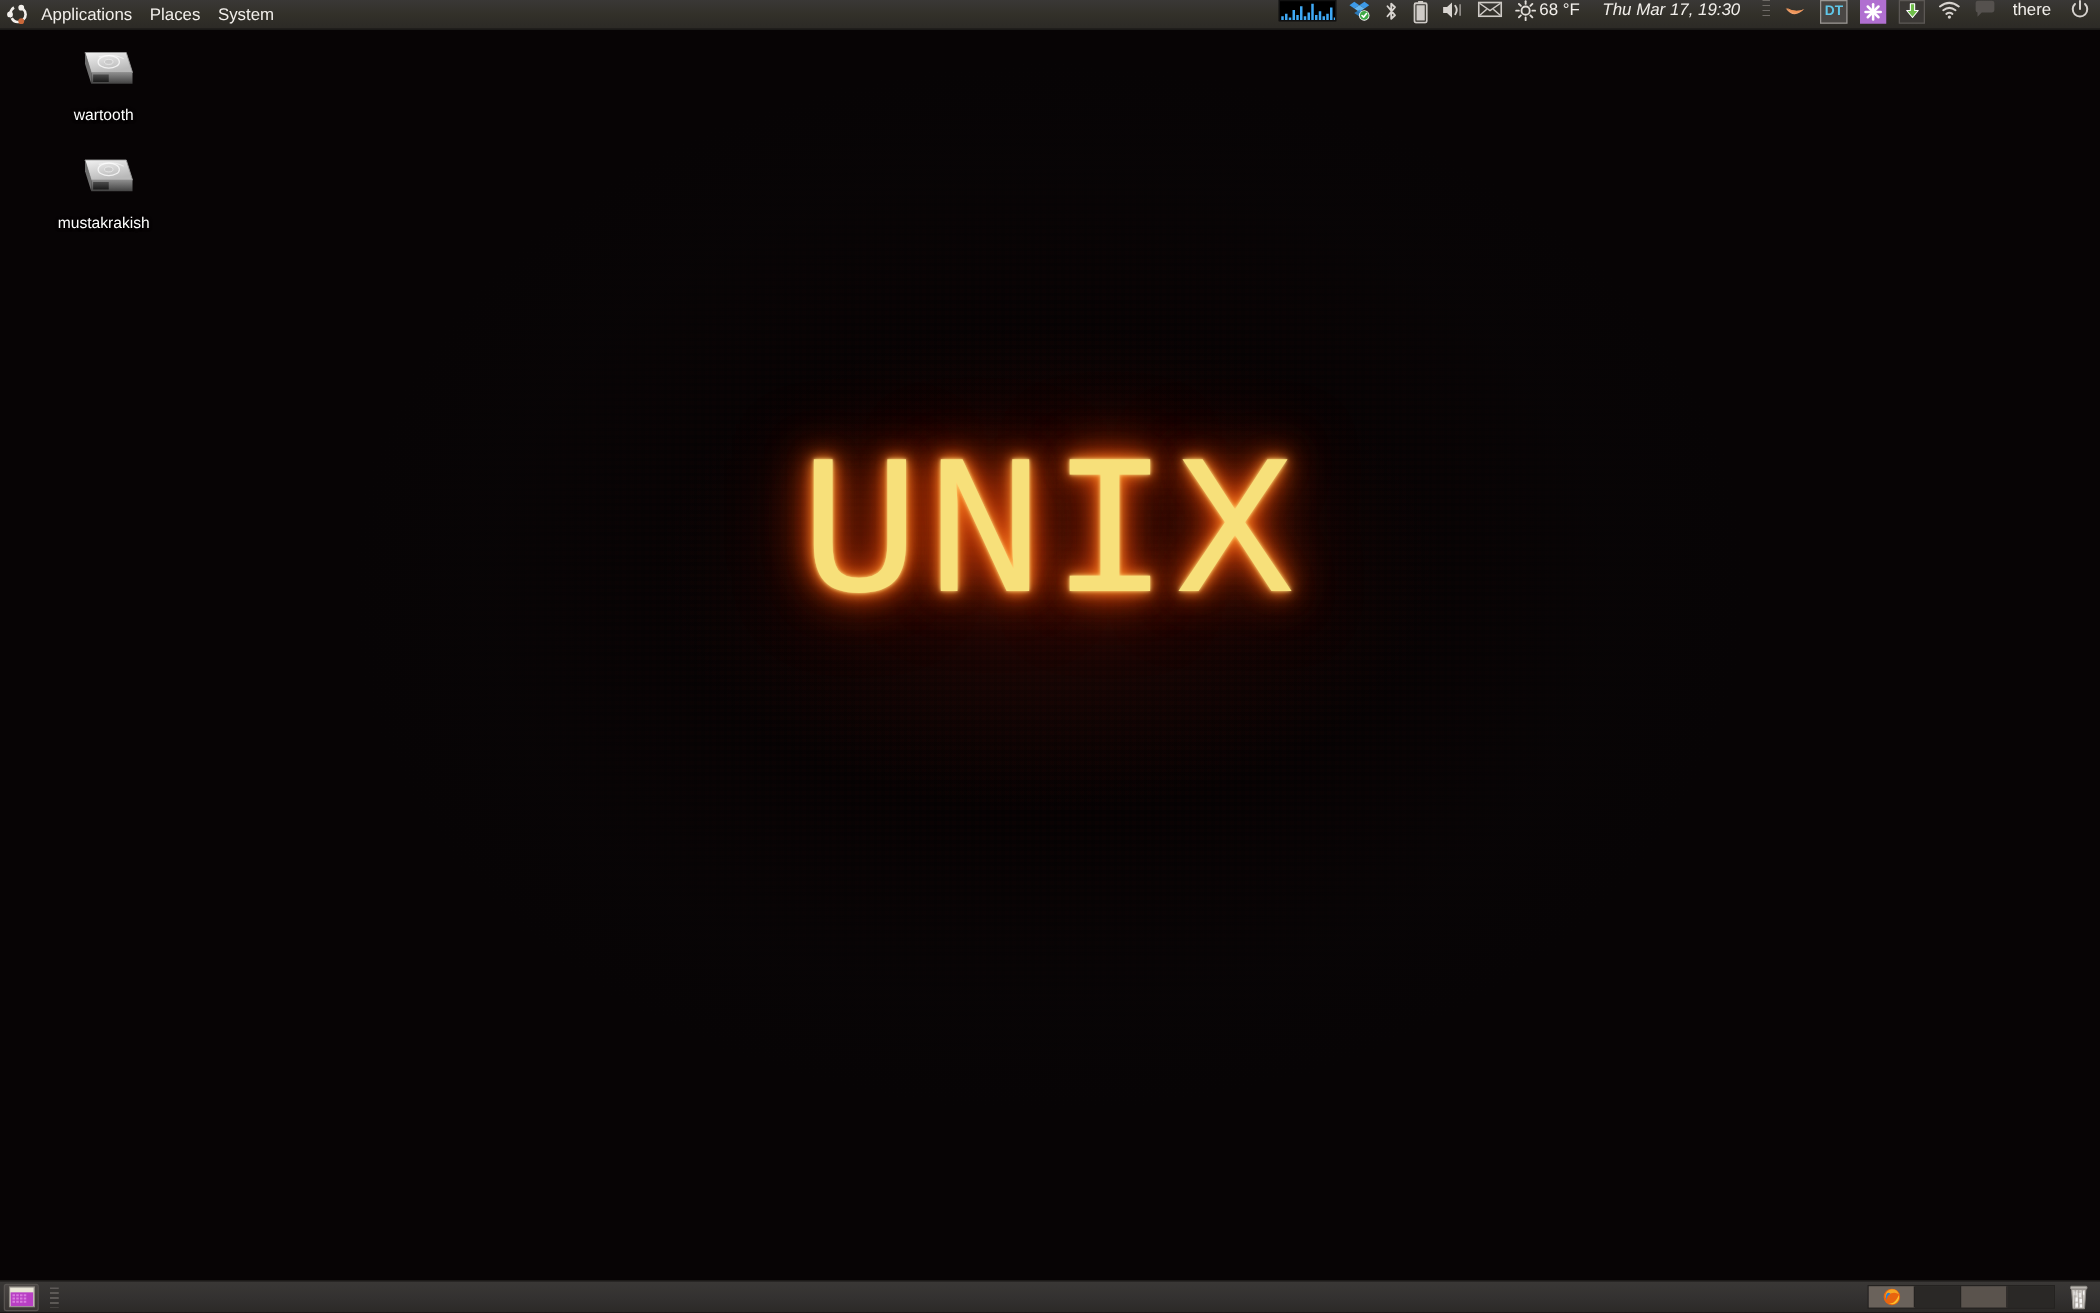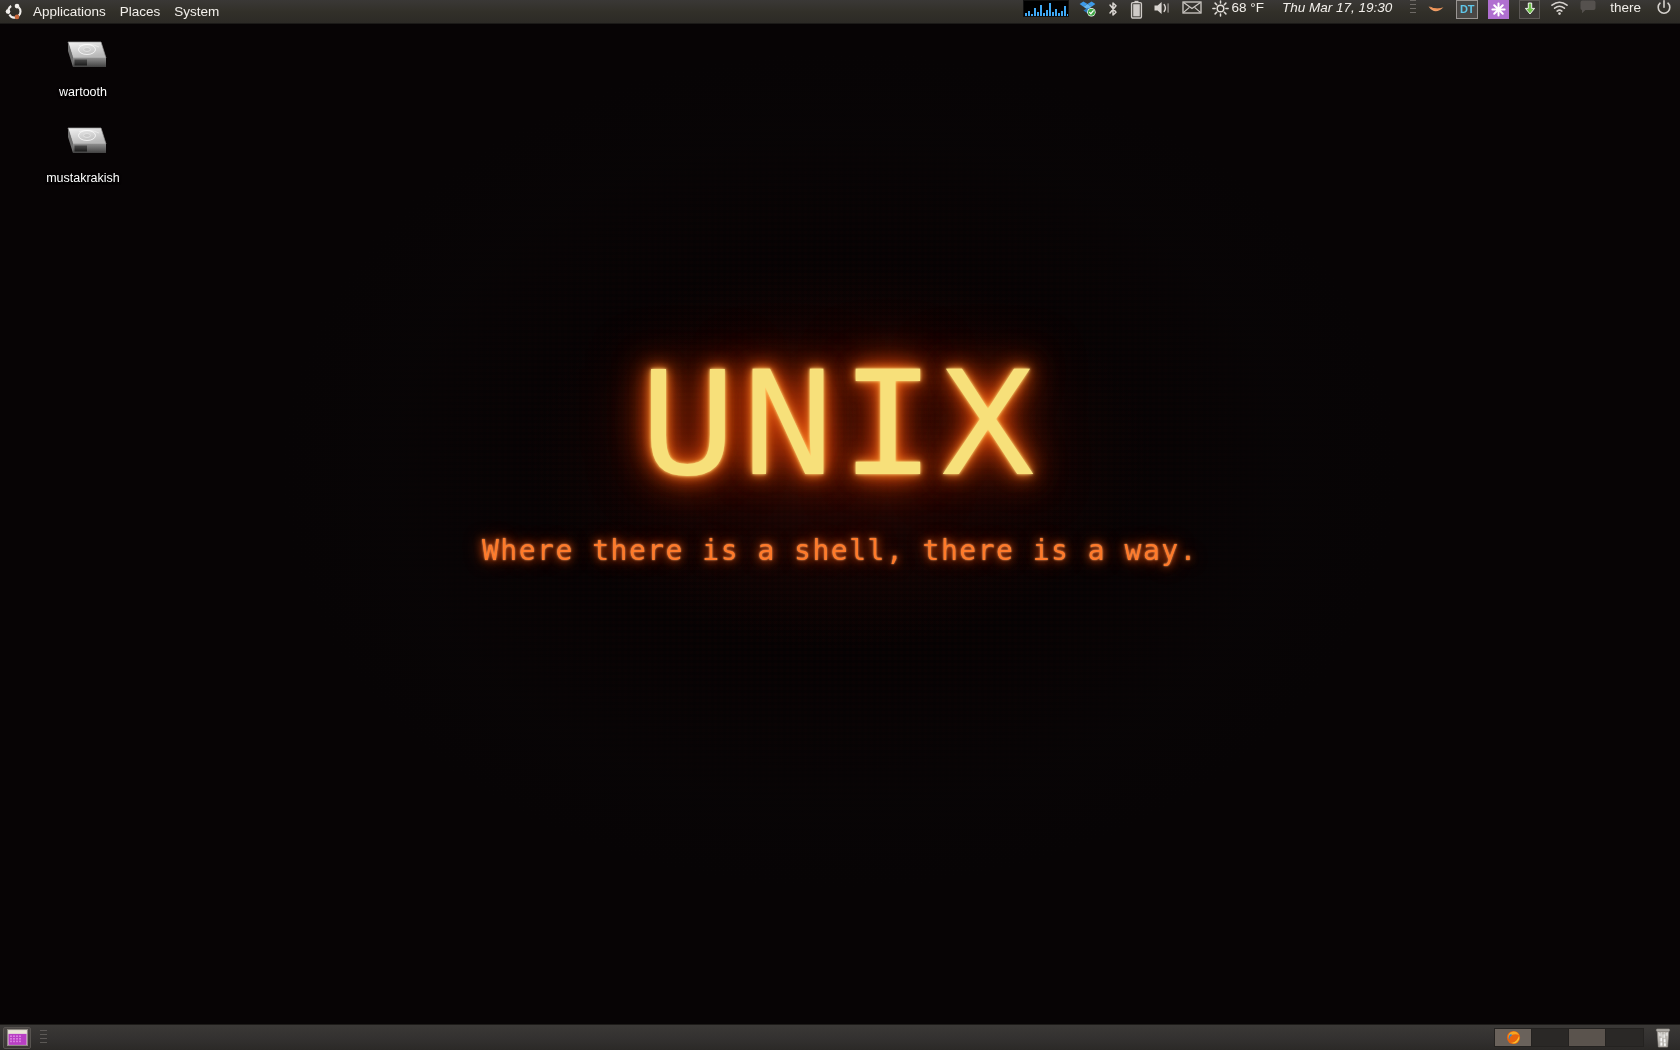--- a/index.html
+++ b/index.html
@@ -155,21 +155,20 @@
 </head>
 <body>
 
 <div id="desktop">
   <div id="wallpaper-texture"></div>
   <div id="wallpaper-glow"></div>
   <div id="wallpaper-vignette"></div>
 
   <div id="wallpaper-text">
     <div id="wp-title">UNIX</div>
-    <div id="wp-tagline">Where there is a shell, there is a way.</div>
   </div>
 
   <div class="desktop-icon" id="icon-mustakrakish">
     <div class="di-glyph">
       <svg width="52" height="44" viewBox="0 0 52 44">
         <path d="M11 6 L44 6 L49 22 L16 22 Z" fill="url(#hdTop)" stroke="#9a9a9a" stroke-width="0.7"></path>
         <path d="M16 22 L49 22 L49 31 L16 31 Z" fill="url(#hdSide)"></path>
         <path d="M11 6 L16 22 L16 31 L11 15 Z" fill="#6f6f6f"></path>
         <path d="M17.5 23.5 L30 23.5 L30 29.5 L17.5 29.5 Z" fill="url(#hdFront)"></path>
         <ellipse cx="30" cy="13.5" rx="8.5" ry="5" fill="none" stroke="#ffffff" stroke-width="1" opacity="0.75"></ellipse>

